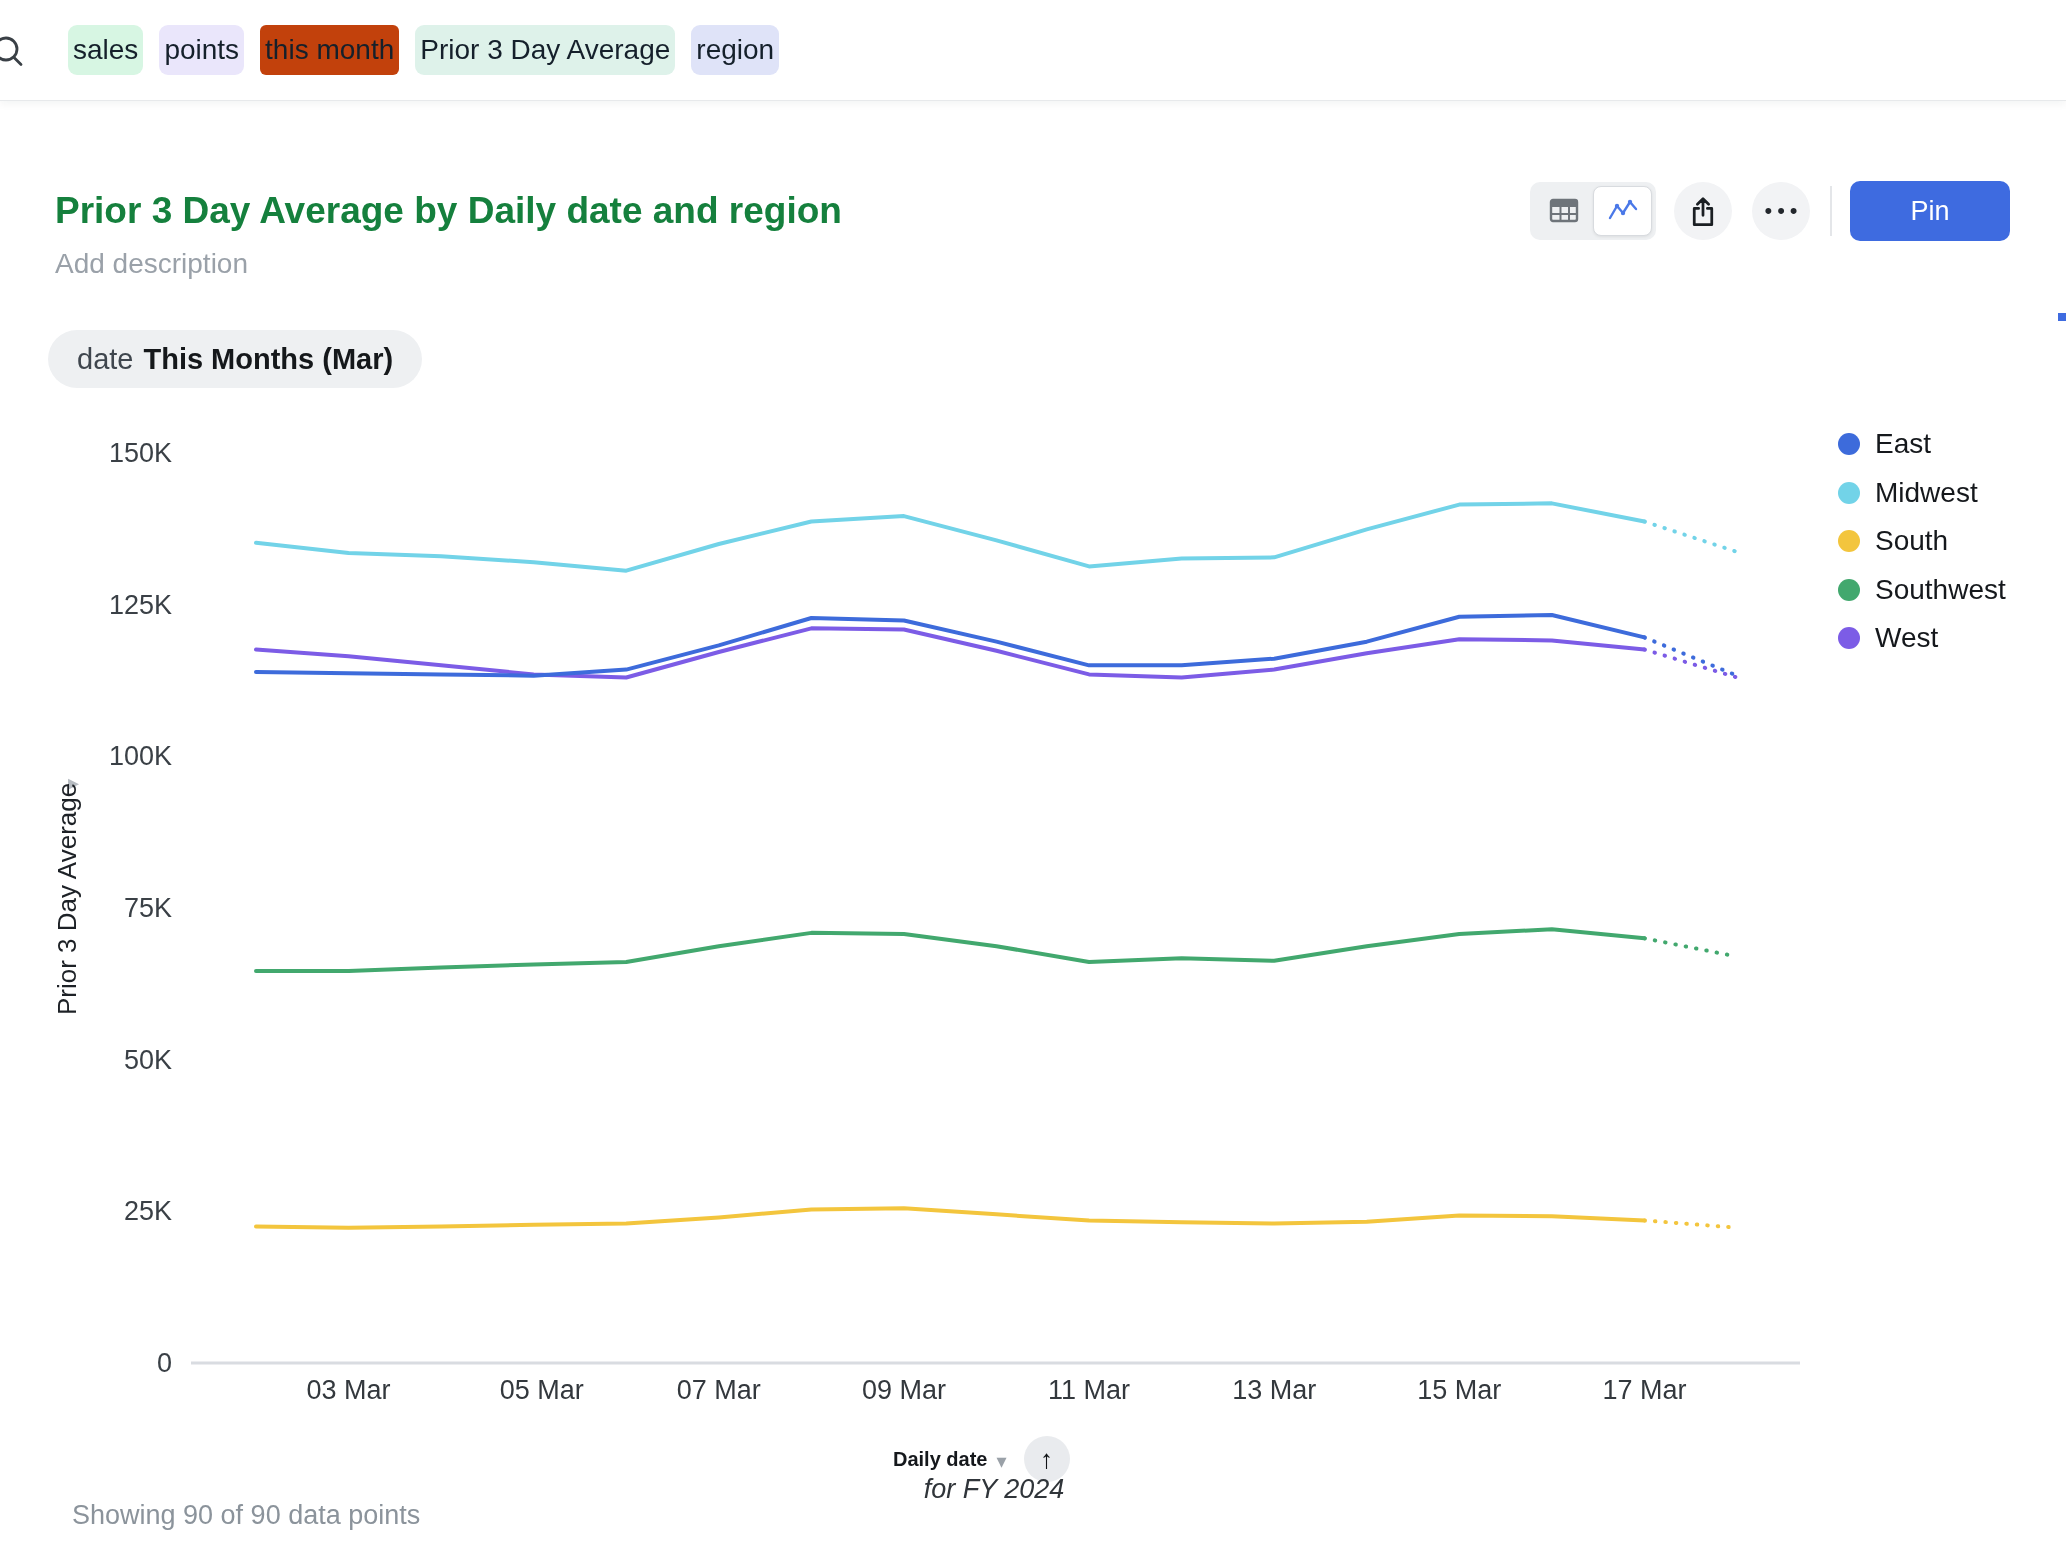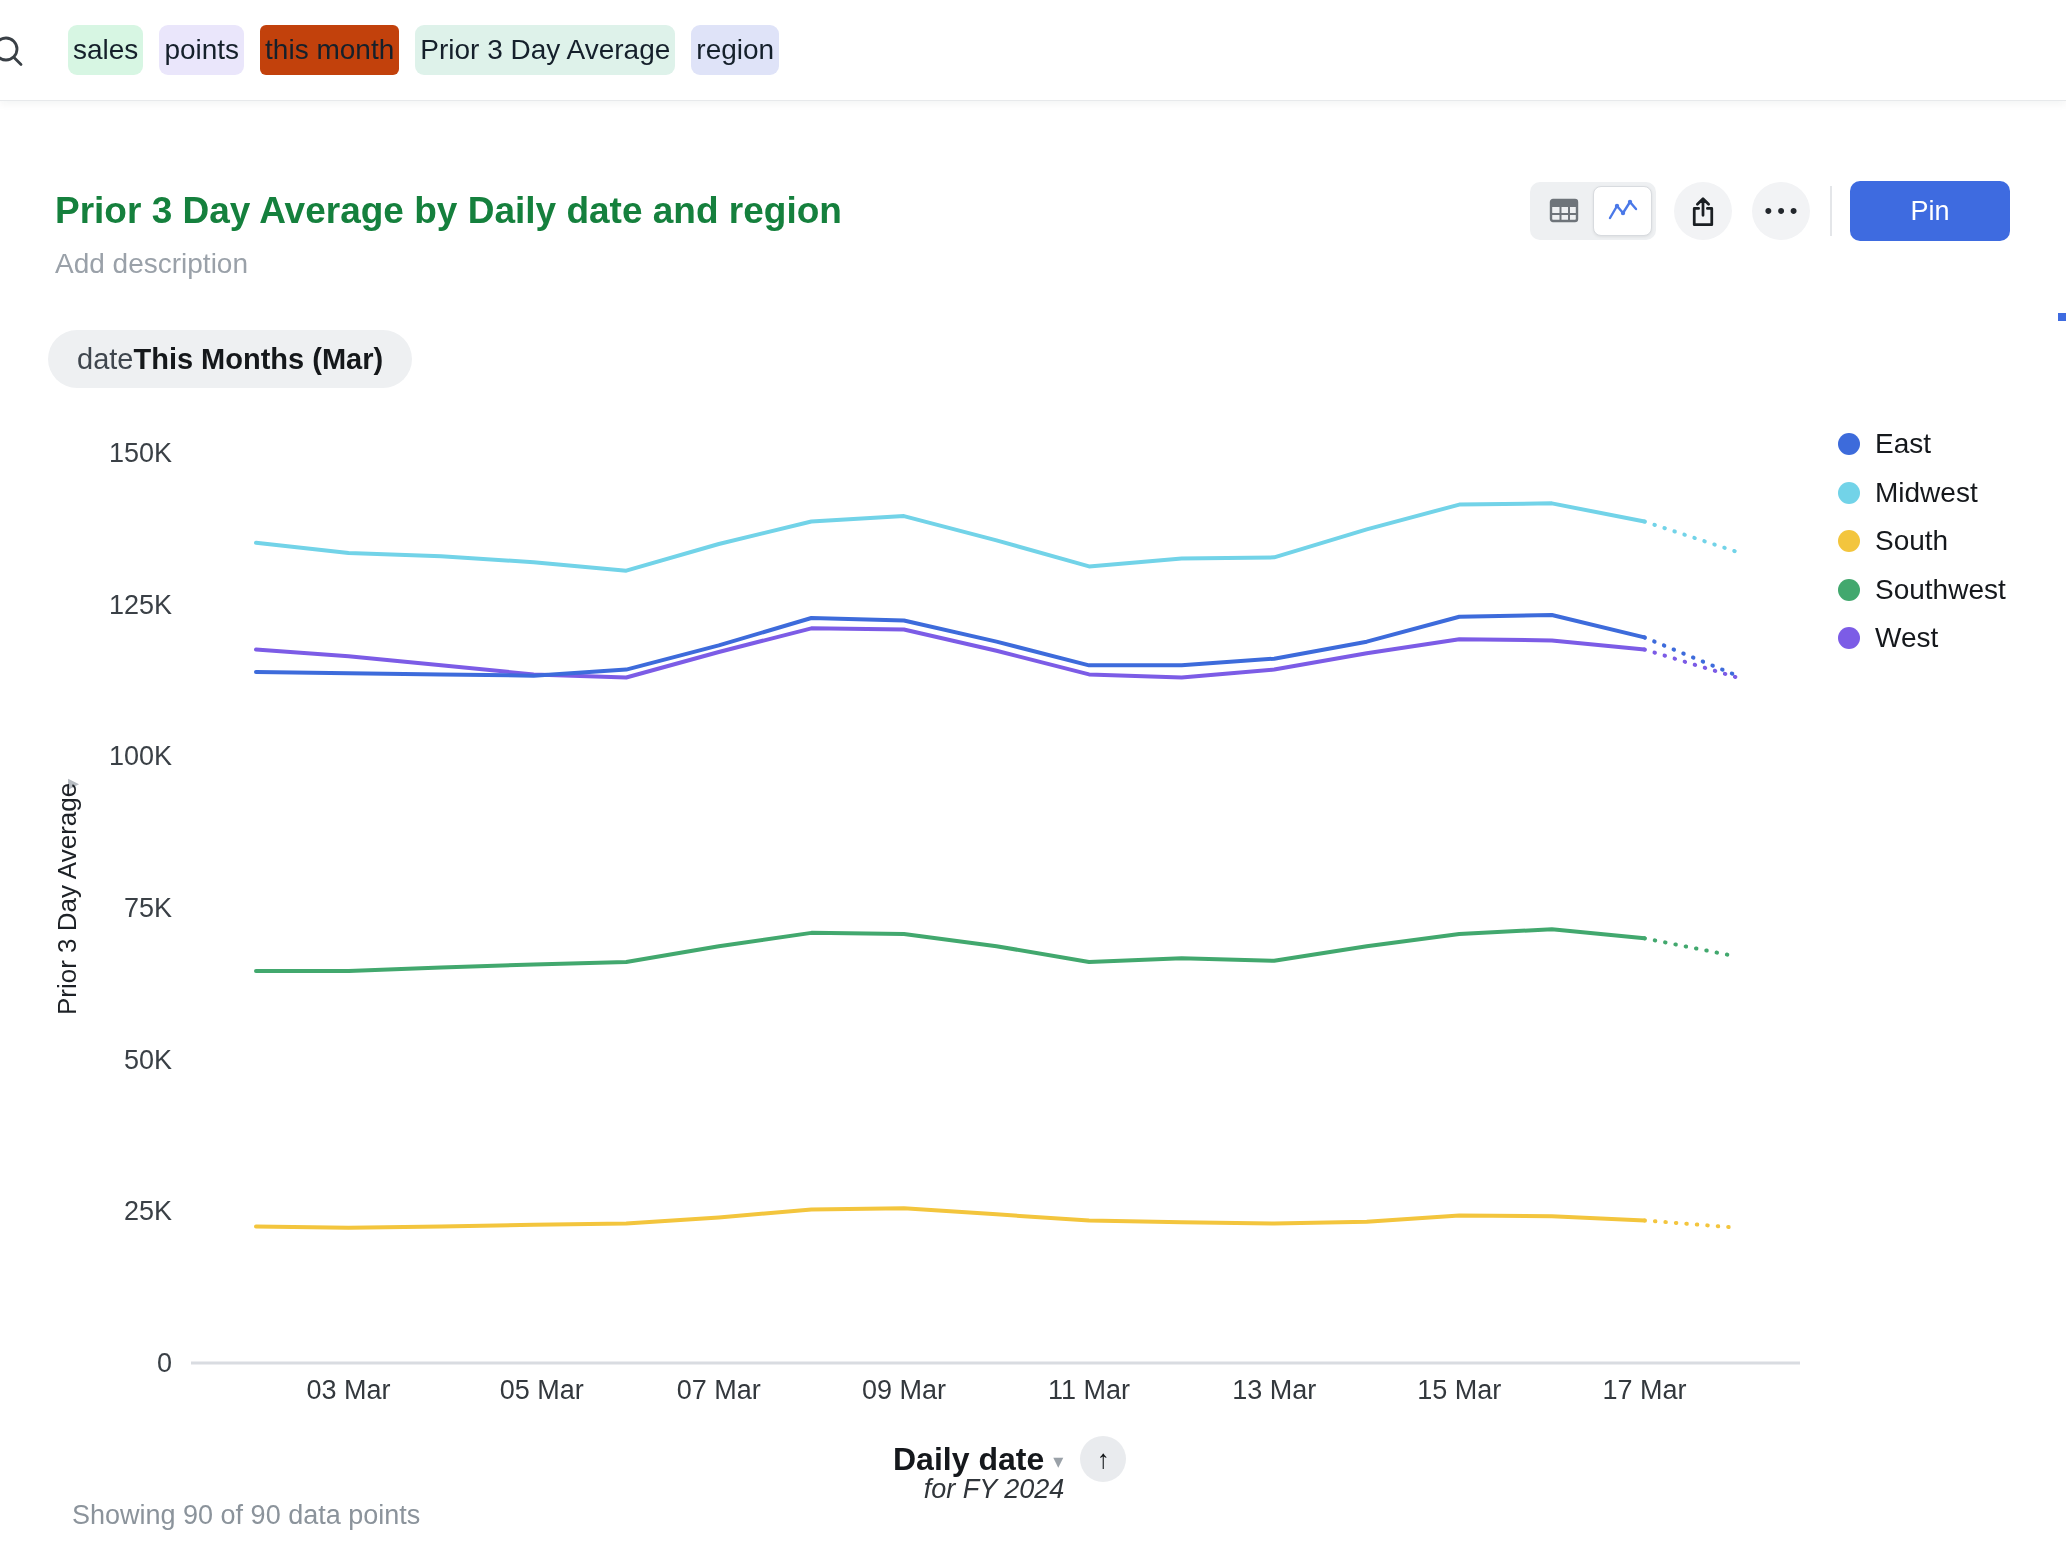--- a/index.html
+++ b/index.html
@@ -16,39 +16,39 @@
 
   .view-toggle{left:1530px;top:182px;width:126px;height:58px;background:#eef0f2;border-radius:10px;display:flex;align-items:center;padding:4px;z-index:4;}
   .vt-cell{width:59px;height:50px;display:flex;align-items:center;justify-content:center;border-radius:8px;}
   .vt-active{background:#fff;border:1px solid #d8dbdf;box-shadow:0 1px 3px rgba(0,0,0,.08);}
   .circle-btn{width:58px;height:58px;border-radius:50%;background:#f2f3f5;display:flex;align-items:center;justify-content:center;z-index:4;}
   .dots{font-size:22px;letter-spacing:5px;color:#23272c;padding-left:5px;}
   .hdr-divider{left:1830px;top:186px;width:2px;height:50px;background:#e4e6e9;z-index:4;}
   .pin-btn{left:1850px;top:181px;width:160px;height:60px;border-radius:10px;background:#3e6be0;color:#fff;font-size:27px;display:flex;align-items:center;justify-content:center;border:none;z-index:4;}
   .edge-tick{left:2058px;top:313px;width:8px;height:8px;background:#3e6be0;z-index:4;}
 
-  .chip{left:48px;top:330px;height:58px;border-radius:29px;background:#eef0f2;display:inline-flex;align-items:center;padding:0 29px;font-size:29px;color:#3f464e;z-index:3;}
+  .chip{left:48px;top:330px;height:58px;border-radius:29px;background:#eef0f2;display:inline-flex;align-items:center;padding:0 29px;font-size:29px;color:#3f464e;gap:10px;z-index:3;}
   .chip b{color:#15181b;font-weight:700;}
 
   .chart-svg{left:0;top:0;width:2066px;height:1544px;z-index:1;pointer-events:none;}
   .y-ticks{left:60px;top:0;width:112px;height:1544px;z-index:2;}
   .ytick{position:absolute;right:0;width:112px;text-align:right;font-size:27px;line-height:28px;color:#3a4046;}
   .x-ticks{left:0;top:1376px;width:2066px;height:30px;z-index:2;}
   .xtick{position:absolute;top:0;transform:translateX(-50%);font-size:27px;line-height:28px;color:#33383d;white-space:nowrap;}
 
   .ylabel{left:52px;top:1015px;transform:rotate(-90deg);transform-origin:0 0;font-size:26px;color:#1d2126;white-space:nowrap;z-index:2;}
   .y-collapse{left:68px;top:770px;font-size:22px;color:#b7bcc2;z-index:2;}
 
   .legend{left:1838px;top:420px;z-index:2;}
   .legend-row{display:flex;align-items:center;gap:15px;height:48.5px;}
   .legend-dot{width:22px;height:22px;border-radius:50%;flex:0 0 auto;}
   .legend-label{font-size:28px;color:#15181c;}
 
   .xfield-row{left:893px;top:1436px;display:flex;align-items:center;gap:9px;z-index:3;}
-  .xfield-label{font-size:32px;font-weight:700;color:#15181c;}
+  .xfield-label{font-size:20px;font-weight:700;color:#15181c;}
   .xfield-caret{font-size:20px;color:#9aa1a8;padding-top:4px;}
   .sort-btn{width:46px;height:46px;border-radius:50%;background:#e9ebee;display:flex;align-items:center;justify-content:center;font-size:26px;font-weight:700;color:#101316;margin-left:8px;}
   .xfield-note{left:844px;top:1474px;width:300px;text-align:center;font-size:27px;font-style:italic;color:#30353a;z-index:3;}
   .showing{left:72px;top:1500px;font-size:27px;color:#8b939b;z-index:3;}
 </style>
 </head>
 <body>
 
 <div class="page">
 

